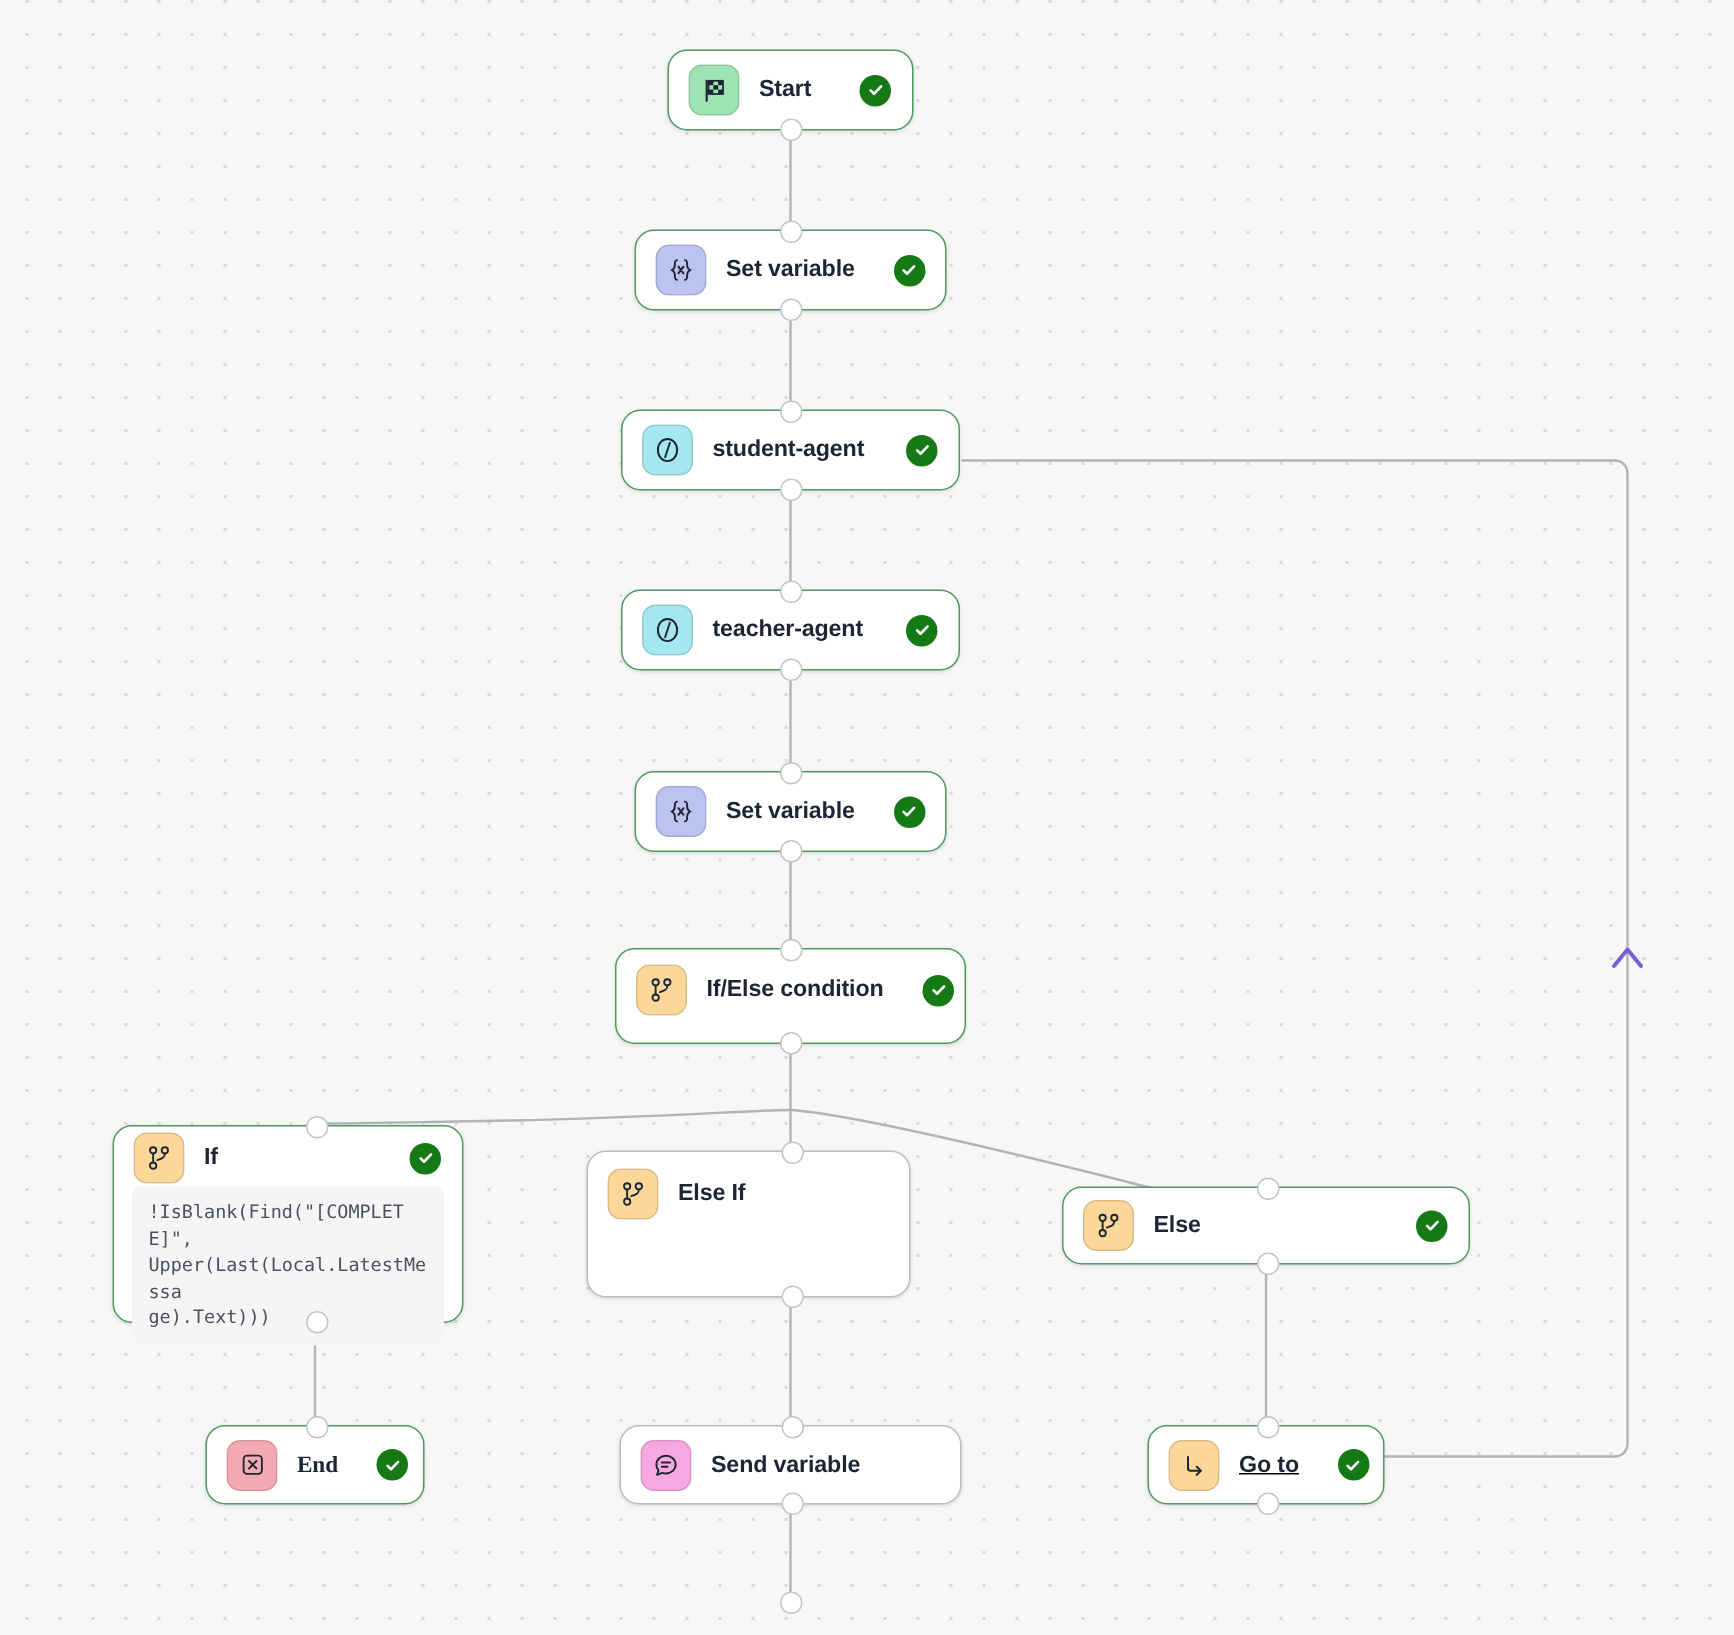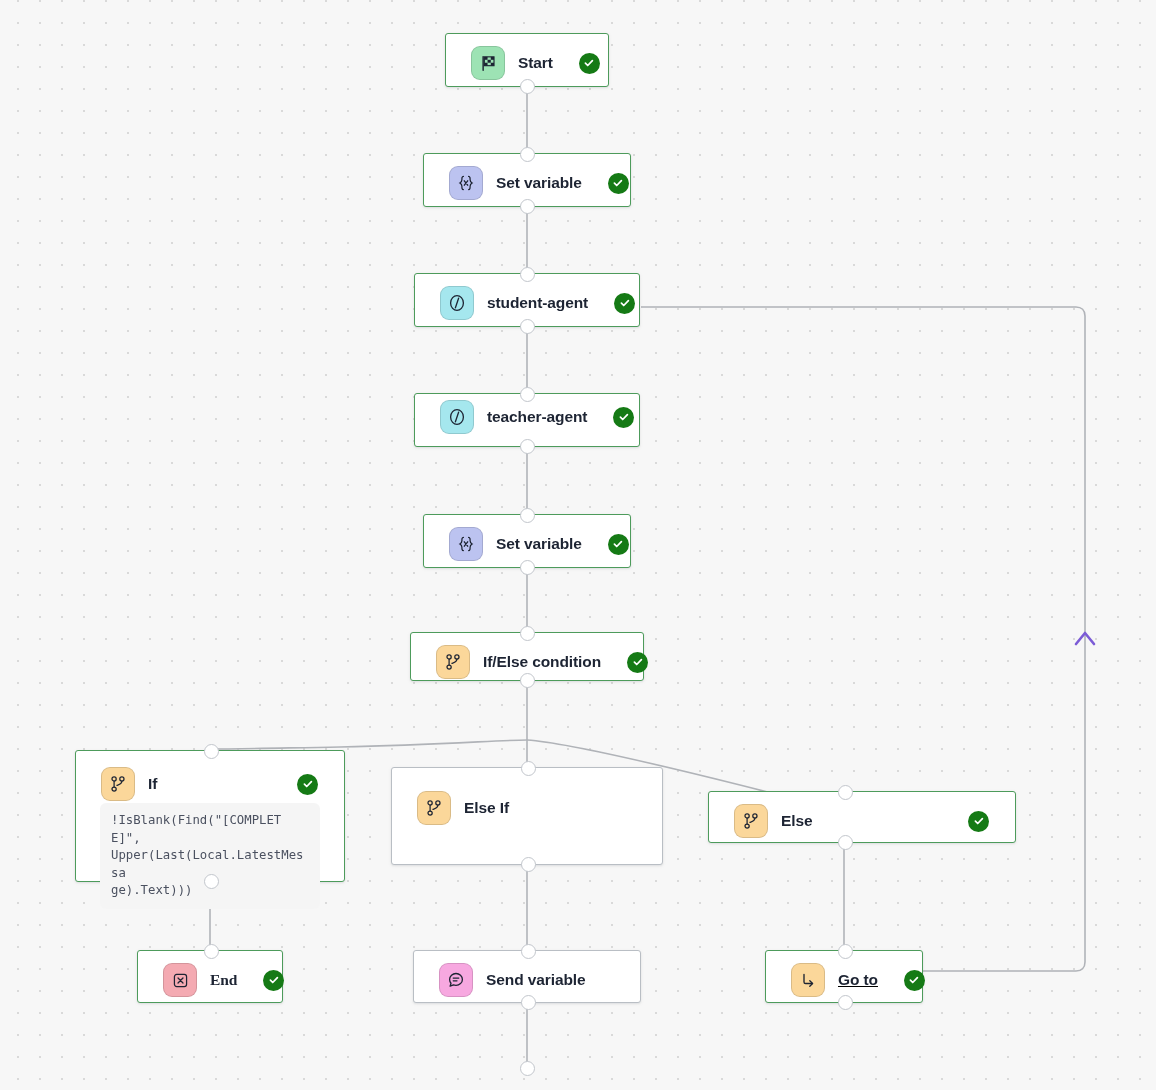--- a/index.html
+++ b/index.html
@@ -24,25 +24,25 @@
     position: absolute;
     inset: 0;
     width: 1156px;
     height: 1090px;
     pointer-events: none;
   }
   .node {
     position: absolute;
     background: #ffffff;
     border: 1.6px solid #b9bec4;
-    border-radius: 3px;
+    border-radius: 13px;
     box-shadow: 0 1px 2px rgba(16,24,40,0.07), 0 1px 4px rgba(16,24,40,0.05);
     display: flex;
     flex-direction: column;
-    padding: 12px;
+    padding: 0;
     z-index: 3;
   }
   .node.ok { border-color: #4d9b5b; }
   .node-head {
     display: flex;
     align-items: center;
     height: 54px;
     padding: 0 14px 0 13px;
     gap: 13px;
   }
@@ -232,21 +232,21 @@
       <span class="check">
         <svg width="12" height="12" viewBox="0 0 12 12">
           <path d="M2.4,6.2 L4.7,8.5 L9.4,3.6" fill="none" stroke="#fff" stroke-width="1.7" stroke-linecap="round" stroke-linejoin="round"></path>
         </svg>
       </span>
     </div>
     <span class="port" style="left:50%; margin-left:-7.5px; top:-7.5px;"></span>
     <span class="port" style="left:50%; margin-left:-7.5px; bottom:-7.5px;"></span>
   </div>
 
-  <div class="node ok" style="left:410px; top:632px; width:234px; height:49px;">
+  <div class="node ok" style="left:410px; top:632px; width:234px; height:64px;">
     <div class="node-head">
       <span class="icon-box" style="background:#fbd79a;">
         <svg width="20" height="20" viewBox="0 0 20 20">
           <circle cx="6.1" cy="4.9" r="2.1" fill="none" stroke="#1d2433" stroke-width="1.25"></circle>
           <circle cx="13.9" cy="4.9" r="2.1" fill="none" stroke="#1d2433" stroke-width="1.25"></circle>
           <circle cx="6.1" cy="15.1" r="2.1" fill="none" stroke="#1d2433" stroke-width="1.25"></circle>
           <path d="M6.1,7 L6.1,13" fill="none" stroke="#1d2433" stroke-width="1.25" stroke-linecap="round"></path>
           <path d="M13.9,7 C13.9,10.2 11.2,10.6 8.9,11.4" fill="none" stroke="#1d2433" stroke-width="1.25" stroke-linecap="round"></path>
         </svg>
       </span>
@@ -255,21 +255,21 @@
       <span class="check">
         <svg width="12" height="12" viewBox="0 0 12 12">
           <path d="M2.4,6.2 L4.7,8.5 L9.4,3.6" fill="none" stroke="#fff" stroke-width="1.7" stroke-linecap="round" stroke-linejoin="round"></path>
         </svg>
       </span>
     </div>
     <span class="port" style="left:50%; margin-left:-7.5px; top:-7.5px;"></span>
     <span class="port" style="left:50%; margin-left:-7.5px; bottom:-7.5px;"></span>
   </div>
 
-  <div class="node ok tall" style="left:75px; top:750px; width:270px; height:132px;">
+  <div class="node ok tall" style="left:75px; top:750px; width:234px; height:132px;">
     <div class="node-head">
       <span class="icon-box" style="background:#fbd79a;">
         <svg width="20" height="20" viewBox="0 0 20 20">
           <circle cx="6.1" cy="4.9" r="2.1" fill="none" stroke="#1d2433" stroke-width="1.25"></circle>
           <circle cx="13.9" cy="4.9" r="2.1" fill="none" stroke="#1d2433" stroke-width="1.25"></circle>
           <circle cx="6.1" cy="15.1" r="2.1" fill="none" stroke="#1d2433" stroke-width="1.25"></circle>
           <path d="M6.1,7 L6.1,13" fill="none" stroke="#1d2433" stroke-width="1.25" stroke-linecap="round"></path>
           <path d="M13.9,7 C13.9,10.2 11.2,10.6 8.9,11.4" fill="none" stroke="#1d2433" stroke-width="1.25" stroke-linecap="round"></path>
         </svg>
       </span>
@@ -281,39 +281,39 @@
         </svg>
       </span>
     </div>
     <div class="code-box">!IsBlank(Find("[COMPLETE]",
 Upper(Last(Local.LatestMessa
 ge).Text)))</div>
     <span class="port" style="left:135px; margin-left:-7.5px; top:-7.5px;"></span>
     <span class="port" style="left:135px; margin-left:-7.5px; bottom:-7.5px;"></span>
   </div>
 
-  <div class="node tall" style="left:391px; top:767px; width:272px; height:98px;">
+  <div class="node tall" style="left:391px; top:767px; width:216px; height:98px;">
     <div class="node-head">
       <span class="icon-box" style="background:#fbd79a;">
         <svg width="20" height="20" viewBox="0 0 20 20">
           <circle cx="6.1" cy="4.9" r="2.1" fill="none" stroke="#1d2433" stroke-width="1.25"></circle>
           <circle cx="13.9" cy="4.9" r="2.1" fill="none" stroke="#1d2433" stroke-width="1.25"></circle>
           <circle cx="6.1" cy="15.1" r="2.1" fill="none" stroke="#1d2433" stroke-width="1.25"></circle>
           <path d="M6.1,7 L6.1,13" fill="none" stroke="#1d2433" stroke-width="1.25" stroke-linecap="round"></path>
           <path d="M13.9,7 C13.9,10.2 11.2,10.6 8.9,11.4" fill="none" stroke="#1d2433" stroke-width="1.25" stroke-linecap="round"></path>
         </svg>
       </span>
       <span class="node-title">Else If</span>
       <span class="spacer"></span>
     </div>
     <span class="port" style="left:136px; margin-left:-7.5px; top:-7.5px;"></span>
     <span class="port" style="left:136px; margin-left:-7.5px; bottom:-7.5px;"></span>
   </div>
 
-  <div class="node ok" style="left:708px; top:791px; width:308px; height:52px;">
+  <div class="node ok" style="left:708px; top:791px; width:272px; height:52px;">
     <div class="node-head" style="height:52px;">
       <span class="icon-box" style="background:#fbd79a;">
         <svg width="20" height="20" viewBox="0 0 20 20">
           <circle cx="6.1" cy="4.9" r="2.1" fill="none" stroke="#1d2433" stroke-width="1.25"></circle>
           <circle cx="13.9" cy="4.9" r="2.1" fill="none" stroke="#1d2433" stroke-width="1.25"></circle>
           <circle cx="6.1" cy="15.1" r="2.1" fill="none" stroke="#1d2433" stroke-width="1.25"></circle>
           <path d="M6.1,7 L6.1,13" fill="none" stroke="#1d2433" stroke-width="1.25" stroke-linecap="round"></path>
           <path d="M13.9,7 C13.9,10.2 11.2,10.6 8.9,11.4" fill="none" stroke="#1d2433" stroke-width="1.25" stroke-linecap="round"></path>
         </svg>
       </span>

